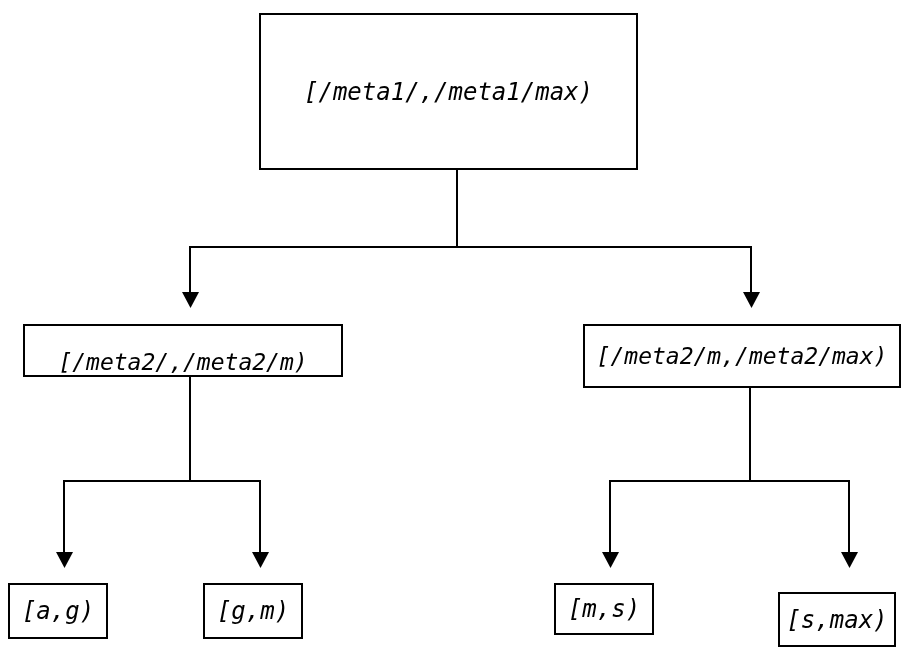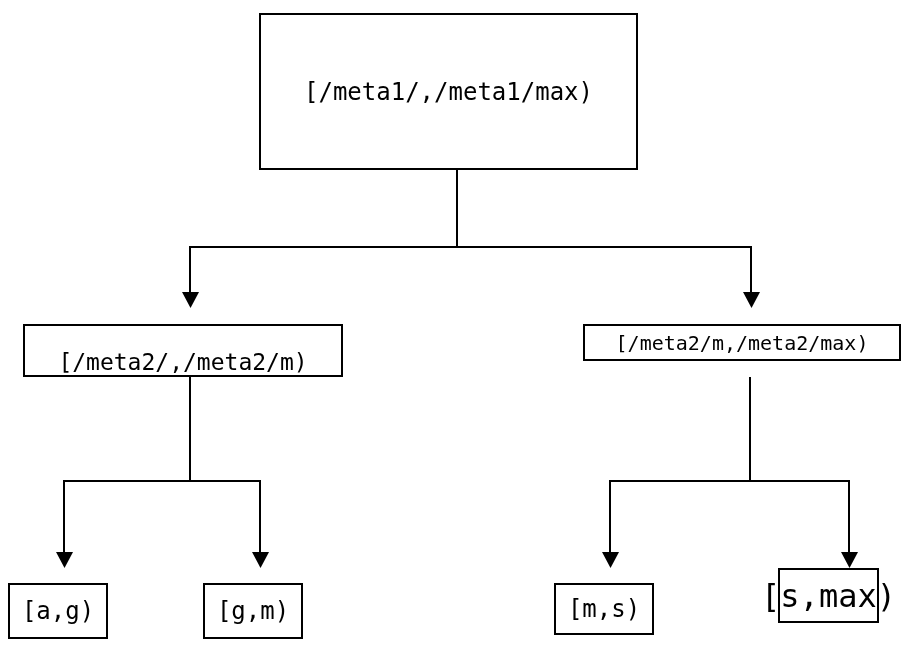--- a/index.html
+++ b/index.html
@@ -8,45 +8,46 @@
     background: #ffffff;
   }
   .canvas {
     position: relative;
     width: 912px;
     height: 652px;
     background: #ffffff;
     font-family: "DejaVu Sans Mono", "Liberation Mono", monospace;
     color: #000000;
     overflow: hidden;
+    font-style: italic;
   }
   .edge-layer {
     position: absolute;
     left: 0;
     top: 0;
     width: 912px;
     height: 652px;
   }
   .node {
     position: absolute;
     box-sizing: border-box;
     border: 2px solid #000000;
     background: #ffffff;
     display: flex;
     align-items: center;
     justify-content: center;
     white-space: nowrap;
   }
   .node-root      { left: 259px; top: 13px;  width: 379px; height: 157px; font-size: 24px; }
   .node-l2-left   { left: 23px;  top: 324px; width: 320px; height: 53px;  font-size: 23px; align-items: flex-end; }
-  .node-l2-right  { left: 583px; top: 324px; width: 318px; height: 37px;  font-size: 20px; }
+  .node-l2-right  { left: 583px; top: 324px; width: 318px; height: 64px;  font-size: 23px; }
   .node-leaf-ag   { left: 8px;   top: 583px; width: 100px; height: 56px;  font-size: 24px; }
   .node-leaf-gm   { left: 203px; top: 583px; width: 100px; height: 56px;  font-size: 24px; }
   .node-leaf-ms   { left: 554px; top: 583px; width: 100px; height: 52px;  font-size: 24px; }
-  .node-leaf-smax { left: 778px; top: 568px; width: 101px; height: 55px;  font-size: 32px; }
+  .node-leaf-smax { left: 778px; top: 592px; width: 118px; height: 55px;  font-size: 24px; }
 </style>
 </head>
 <body>
 
 <div class="canvas">
 
   <svg class="edge-layer" width="912" height="652" viewBox="0 0 912 652" fill="none" stroke="#000000" stroke-width="2">
 
     <path d="M457,170 V247"></path>
     <path d="M190,292 V247 H751 V292"></path>

